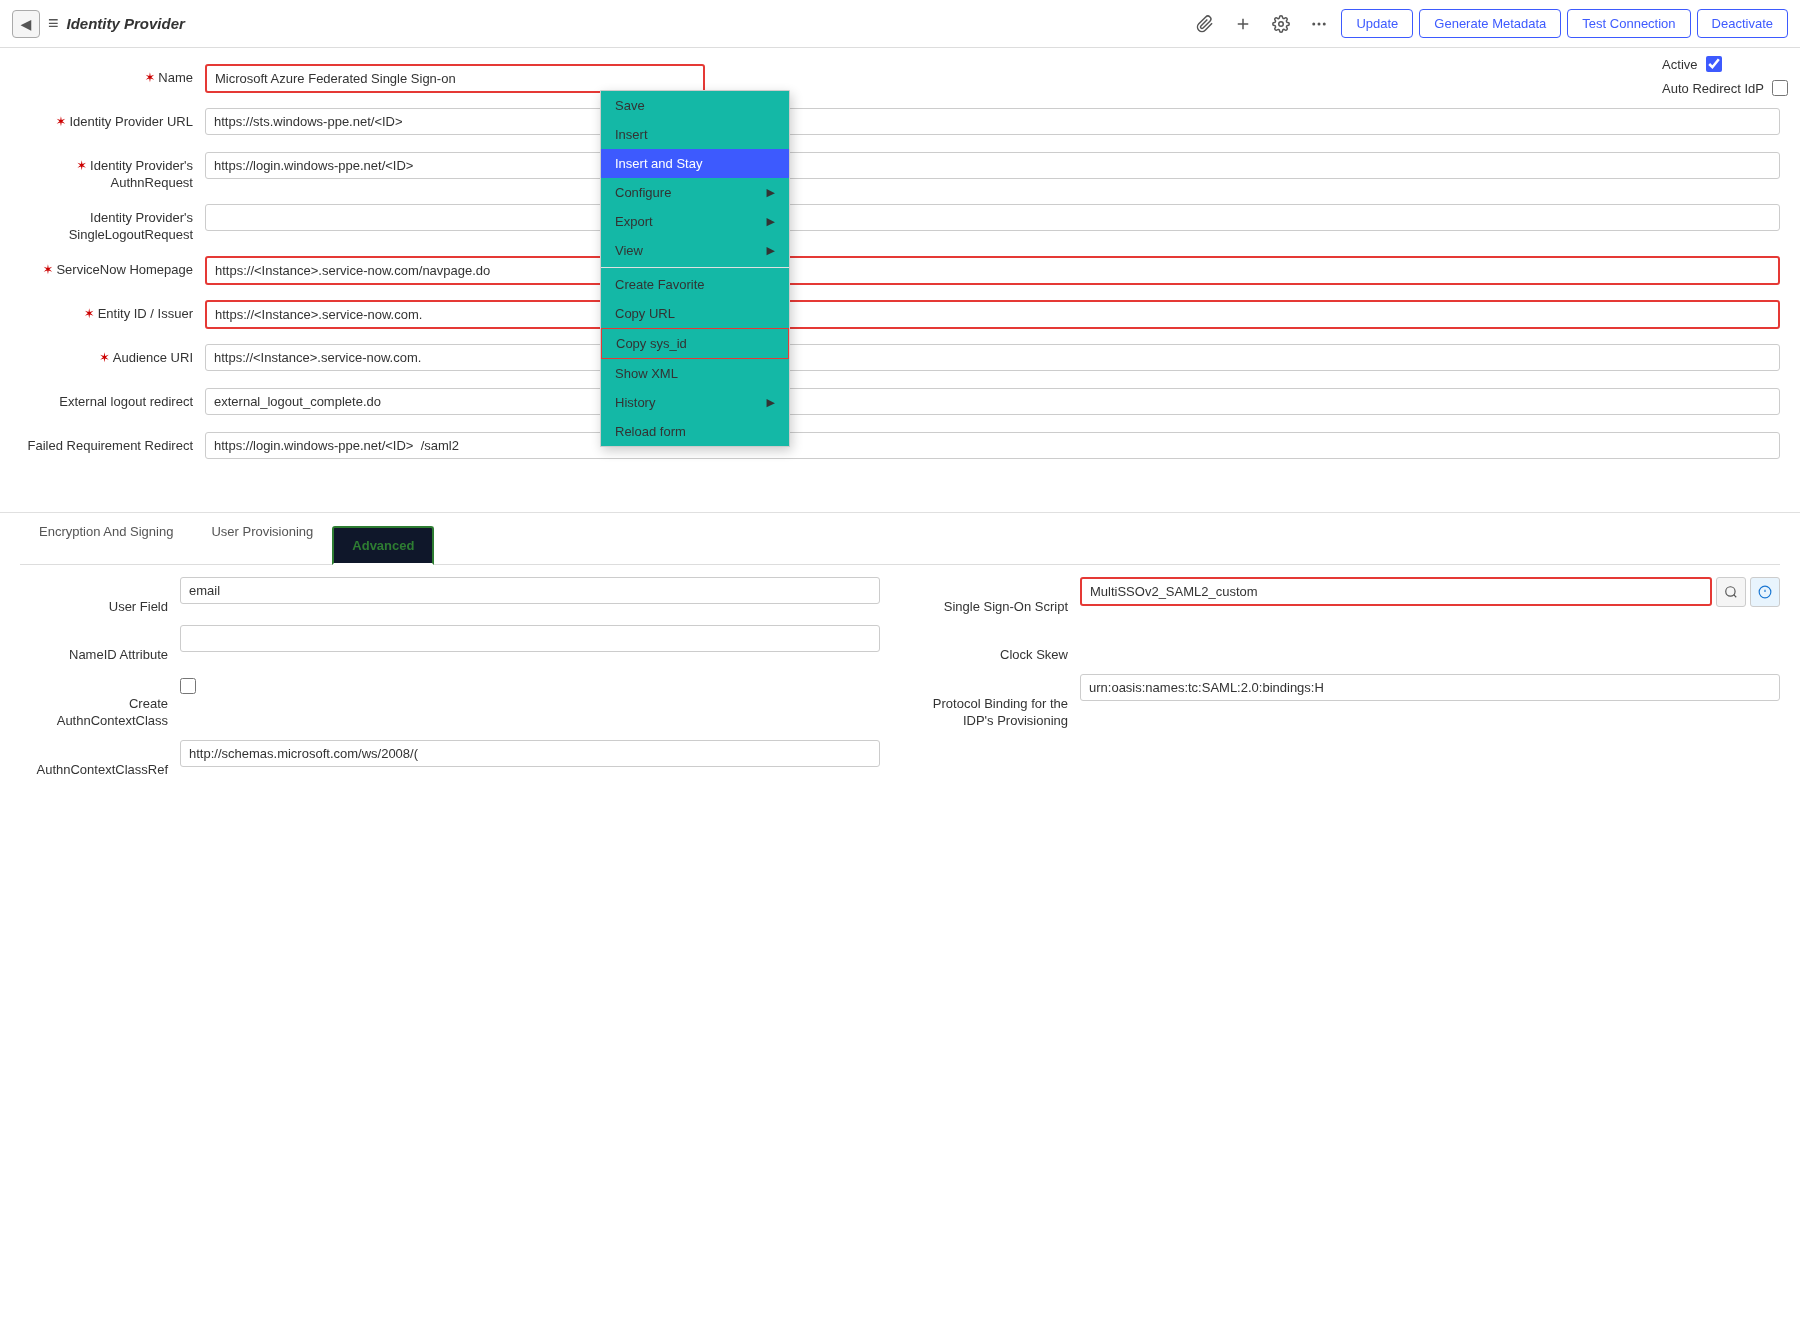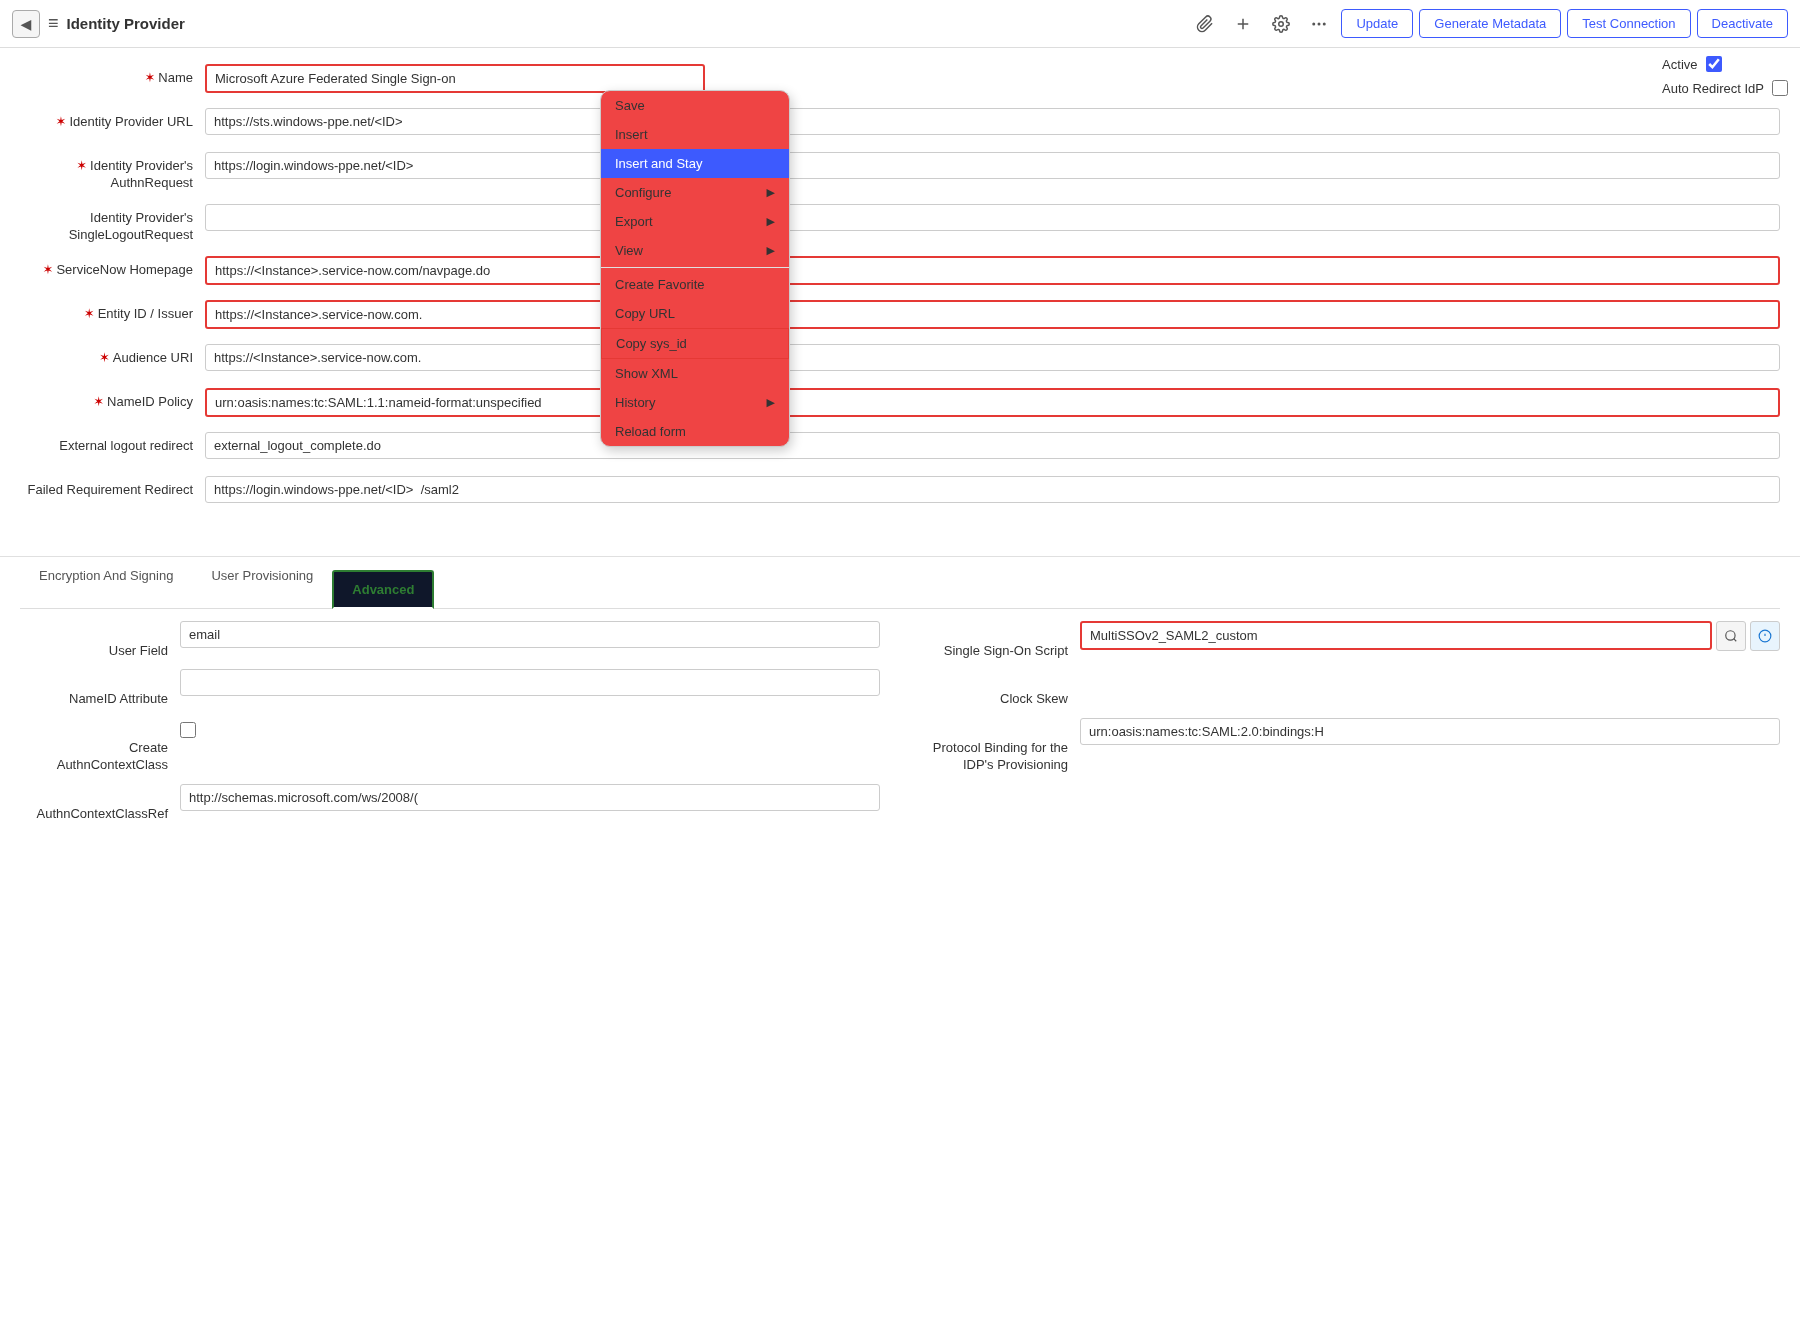--- a/index.html
+++ b/index.html
@@ -17,47 +17,47 @@
     }
     .header-left { display: flex; align-items: center; gap: 8px; flex: 1; }
     .back-btn {
       width: 28px; height: 28px;
       border: 1px solid #aaa; border-radius: 4px;
       background: #f5f5f5; cursor: pointer;
       display: flex; align-items: center; justify-content: center;
       font-size: 14px; color: #555;
     }
     .menu-icon { font-size: 18px; color: #555; cursor: pointer; }
-    .page-title { font-size: 15px; font-weight: 600; color: #333; }
+    .page-title { font-size: 15px; font-weight: 600; color: #333; font-style: italic; }
 
     .header-toolbar { display: flex; align-items: center; gap: 6px; }
     .toolbar-icon-btn {
       width: 32px; height: 32px; border: none; background: transparent;
       cursor: pointer; display: flex; align-items: center; justify-content: center;
       font-size: 16px; color: #555; border-radius: 3px;
     }
     .btn {
       padding: 6px 14px; border-radius: 4px; cursor: pointer;
       font-size: 13px; font-weight: 500; text-align: center;
     }
     .btn-outline {
       border: 1px solid #3d5afe; color: #3d5afe; background: #fff;
     }
     .btn-deactivate {
       border: 1px solid #3d5afe; color: #3d5afe; background: #fff;
     }
     .context-menu {
       position: absolute;
       top: 42px; left: 600px;
-      background: #ef4444;
+      background: #14b8a6;
       border: 1px solid #ccc;
       box-shadow: 2px 4px 12px rgba(0,0,0,0.2);
       z-index: 1000;
       min-width: 190px;
-      border-radius: 10px;
+      border-radius: 1px;
     }
     .context-menu-item {
       display: flex; align-items: center; justify-content: space-between;
       padding: 7px 14px;
       cursor: pointer;
       font-size: 13px;
       color: #333;
     }
     .context-menu-item.active-item {
       background: #3d5afe; color: #fff;
@@ -330,28 +330,20 @@
 
     <div class="form-row">
       <div class="form-label">
         <span class="required-star">✶</span><span>Audience URI</span>
       </div>
       <div class="form-field">
         <input type="text" class="form-input" value="https://&lt;Instance&gt;.service-now.com." style="">
       </div>
     </div>
 
-    <div class="form-row">
-      <div class="form-label">
-        <span class="required-star">✶</span><span>NameID Policy</span>
-      </div>
-      <div class="form-field">
-        <input type="text" class="form-input" style="border: 2px solid rgb(229, 57, 53);" value="urn:oasis:names:tc:SAML:1.1:nameid-format:unspecified">
-      </div>
-    </div>
 
     <div class="form-row">
       <div class="form-label">External logout redirect</div>
       <div class="form-field">
         <input type="text" class="form-input" value="external_logout_complete.do" style="">
       </div>
     </div>
 
     <div class="form-row">
       <div class="form-label">Failed Requirement Redirect</div>

